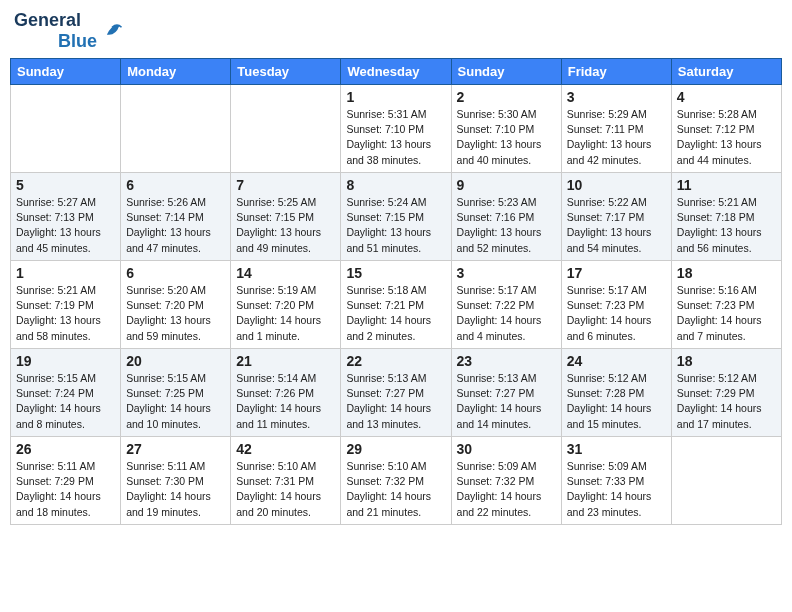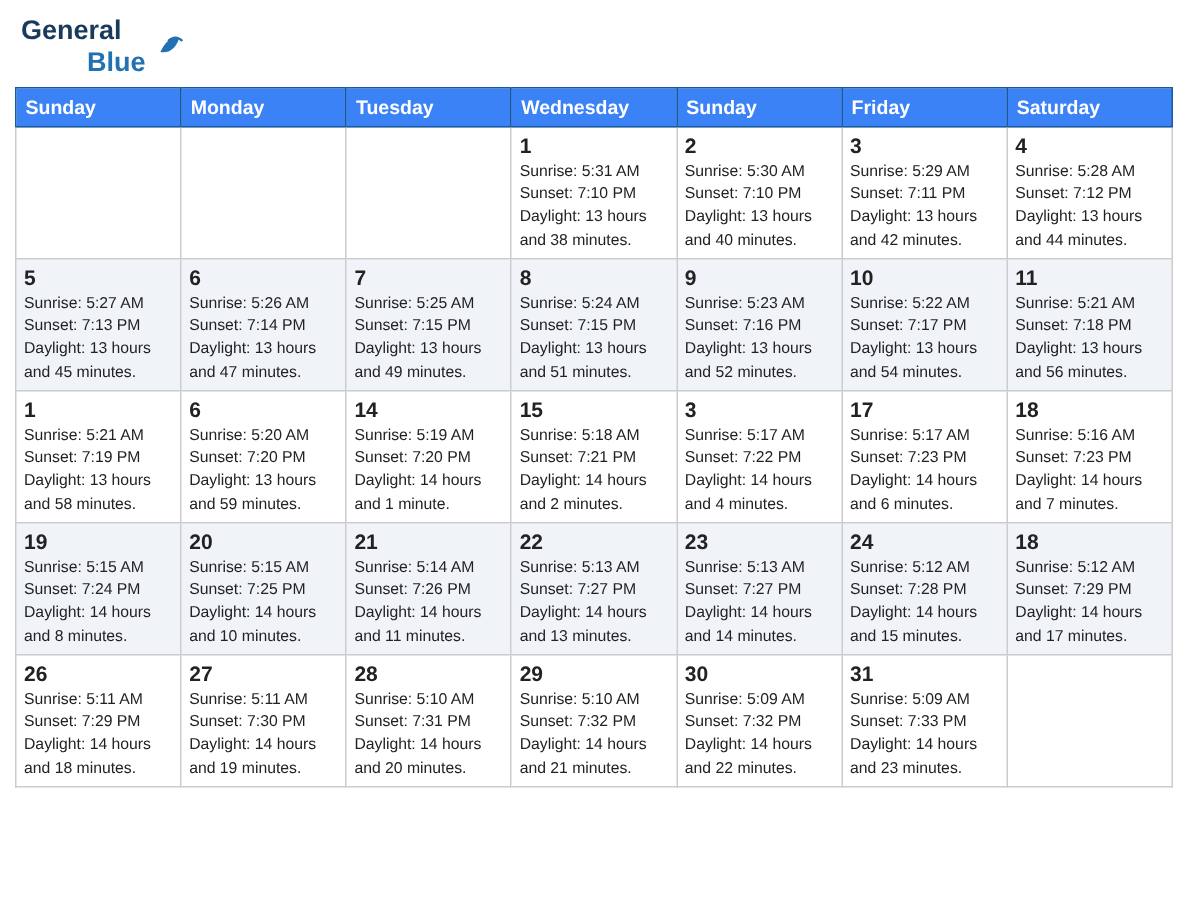--- a/index.html
+++ b/index.html
@@ -235,21 +235,21 @@
       <tr class="row-white">
         <td>
           <div class="day-number">26</div>
           <div class="day-info">Sunrise: 5:11 AM<br>Sunset: 7:29 PM<br>Daylight: 14 hours and 18 minutes.</div>
         </td>
         <td>
           <div class="day-number">27</div>
           <div class="day-info">Sunrise: 5:11 AM<br>Sunset: 7:30 PM<br>Daylight: 14 hours and 19 minutes.</div>
         </td>
         <td>
-          <div class="day-number">28</div>
+          <div class="day-number">42</div>
           <div class="day-info">Sunrise: 5:10 AM<br>Sunset: 7:31 PM<br>Daylight: 14 hours and 20 minutes.</div>
         </td>
         <td>
           <div class="day-number">29</div>
           <div class="day-info">Sunrise: 5:10 AM<br>Sunset: 7:32 PM<br>Daylight: 14 hours and 21 minutes.</div>
         </td>
         <td>
           <div class="day-number">30</div>
           <div class="day-info">Sunrise: 5:09 AM<br>Sunset: 7:32 PM<br>Daylight: 14 hours and 22 minutes.</div>
         </td>

